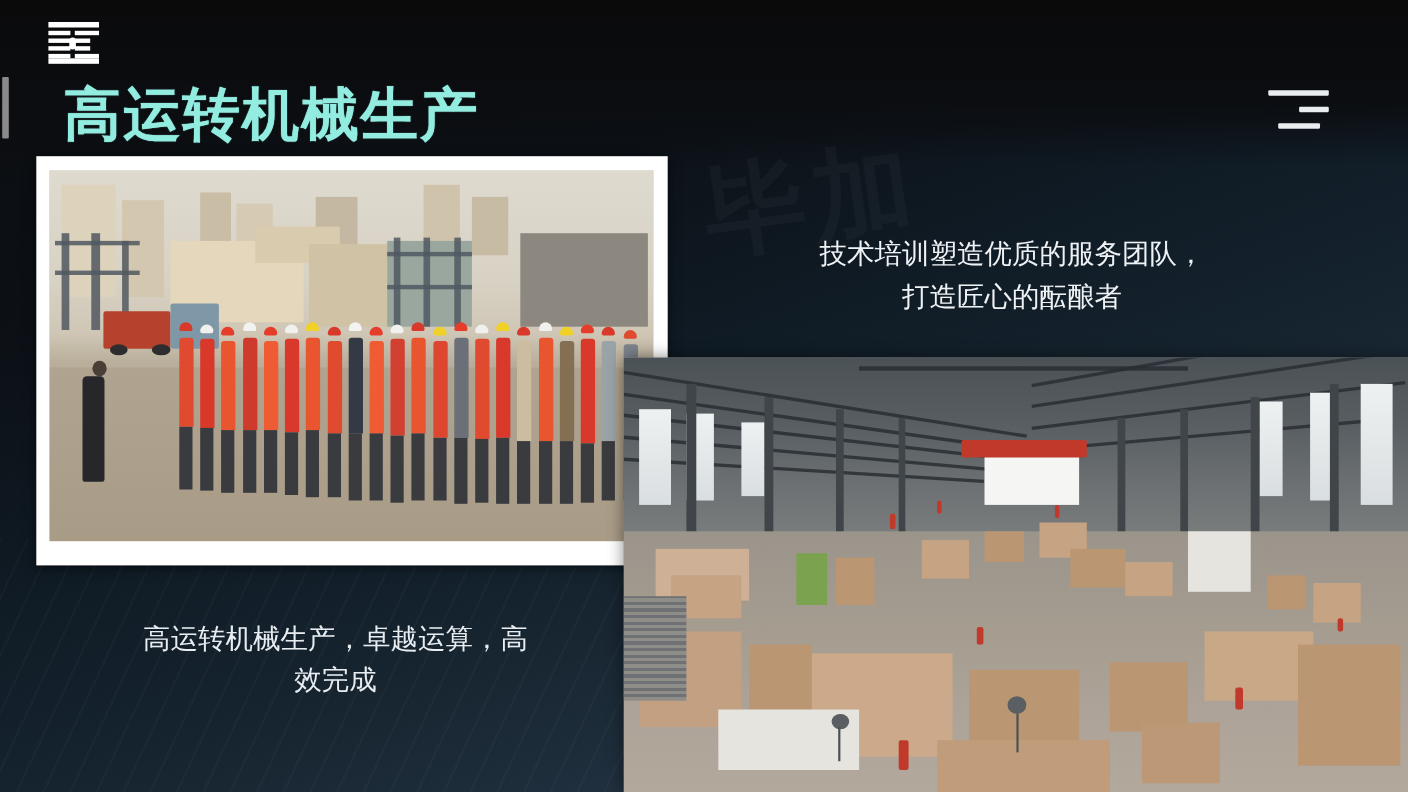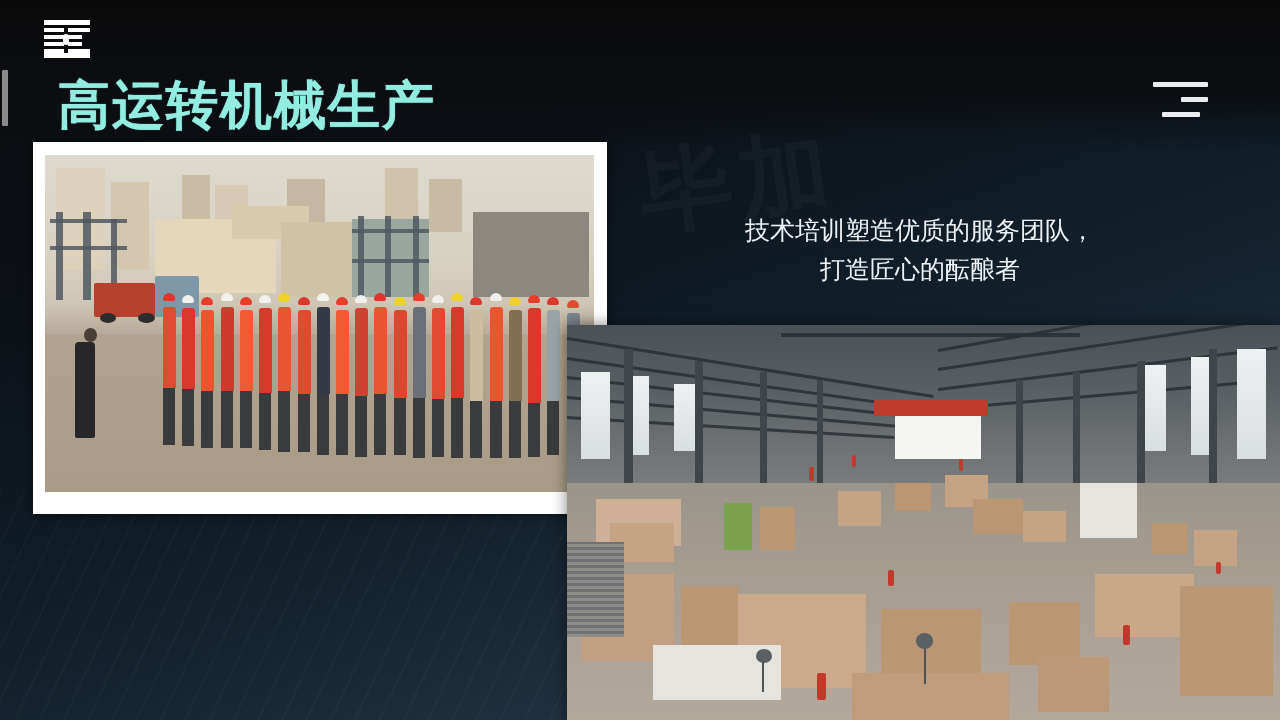--- a/index.html
+++ b/index.html
@@ -332,14 +332,18 @@
     <div style="position:absolute;left:50%;top:82%;width:0.4%;height:9%;background:#4c5154;"></div>
     <div style="position:absolute;left:26.5%;top:82%;width:2.2%;height:3.6%;border-radius:50%;background:#5a5f63;"></div>
     <div style="position:absolute;left:27.3%;top:85%;width:0.4%;height:8%;background:#4c5154;"></div>
   </div>
 
   <div class="text-right">
     <div>技术培训塑造优质的服务团队，</div>
     <div>打造匠心的酝酿者</div>
   </div>
 
+  <div class="text-bottom">
+    <div>高运转机械生产，卓越运算，高</div>
+    <div class="l2">效完成</div>
+  </div>
 
 </div>
 
 </body></html>

